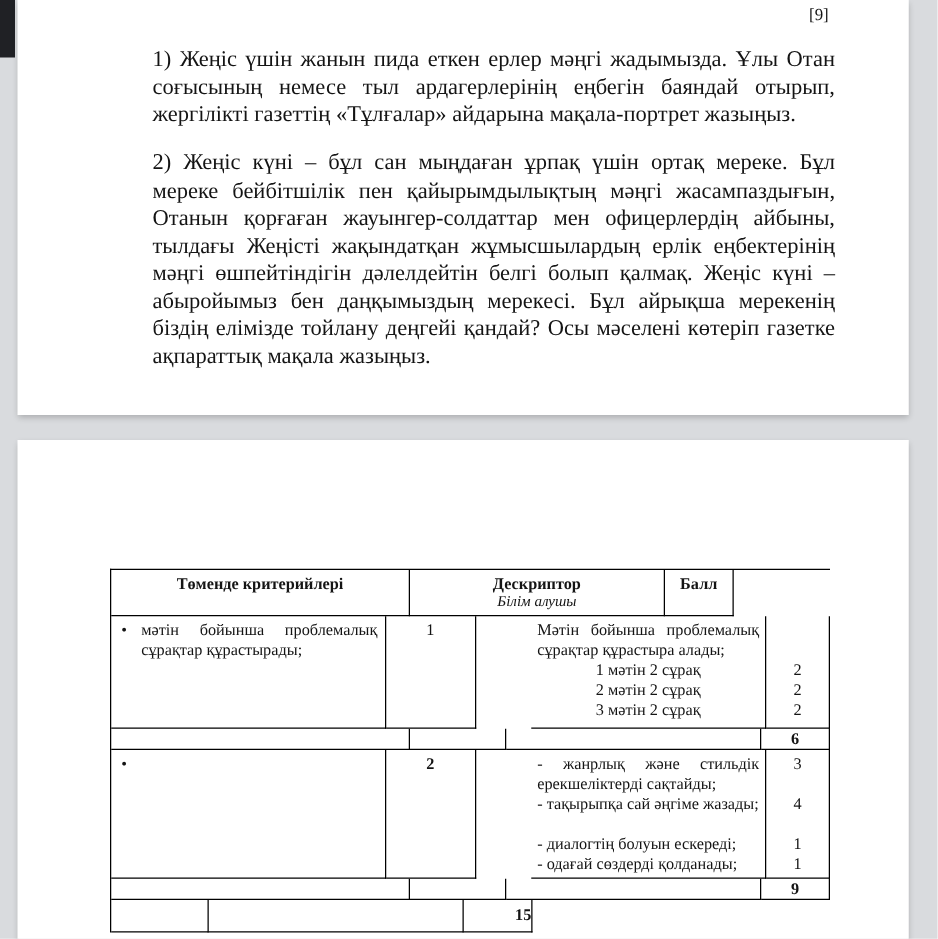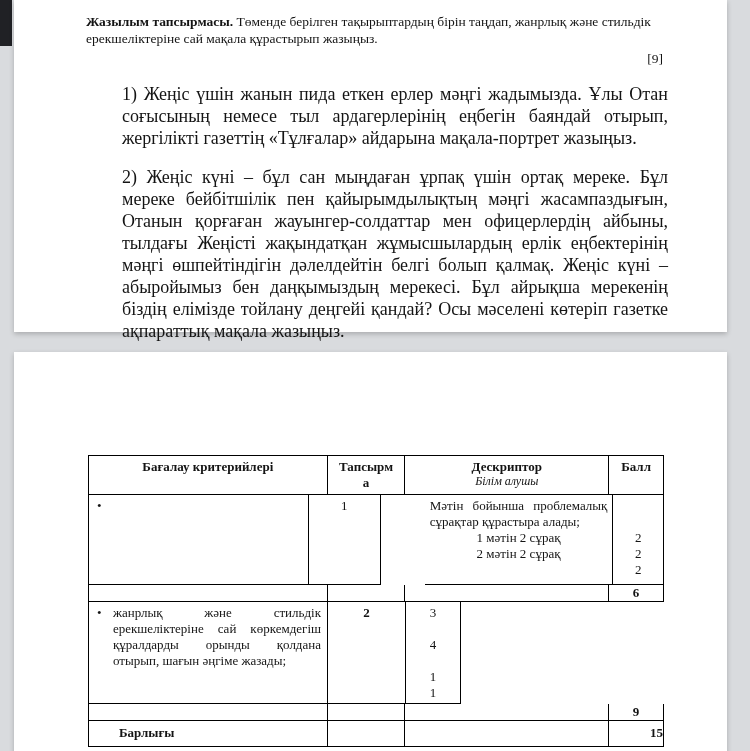--- a/index.html
+++ b/index.html
@@ -81,94 +81,98 @@
   .totalrow .cell{ min-height:26px; padding-top:4px; }
   .totalrow .c1{ font-weight:bold; padding-left:30px; }
   .totalrow .c4{ font-weight:bold; text-align:right; }
 </style>
 </head>
 <body>
 
 <div class="corner-artifact"></div>
 
 <div class="card card1">
-  <p class="intro"><b>Жазылым тапсырмасы.</b><span> Төменде берілген тақырыптардың бірін таңдап, жанрлық және стильдік ерекшеліктеріне сай мақала құрастырып жазыңыз.</span></p>
   <div class="score-line">[9]</div>
   <p class="task">1) Жеңіс үшін жанын пида еткен ерлер мәңгі жадымызда. Ұлы Отан соғысының немесе тыл ардагерлерінің еңбегін баяндай отырып, жергілікті газеттің «Тұлғалар» айдарына мақала-портрет жазыңыз.</p>
   <p class="task">2) Жеңіс күні – бұл сан мыңдаған ұрпақ үшін ортақ мереке. Бұл мереке бейбітшілік пен қайырымдылықтың мәңгі жасампаздығын, Отанын қорғаған жауынгер-солдаттар мен офицерлердің айбыны, тылдағы Жеңісті жақындатқан жұмысшылардың ерлік еңбектерінің мәңгі өшпейтіндігін дәлелдейтін белгі болып қалмақ. Жеңіс күні – абыройымыз бен даңқымыздың мерекесі. Бұл айрықша мерекенің біздің елімізде тойлану деңгейі қандай? Осы мәселені көтеріп газетке ақпараттық мақала жазыңыз.</p>
 </div>
 
 <div class="card card2">
   <div class="tbl">
 
     <div class="trow thead">
-      <div class="cell c1">Бағалау критерийлері</div>
-      <div class="cell c2"><span>Тапсырма</span></div>
+      <div class="cell c1">Төменде критерийлері</div>
       <div class="cell c3">
         <span>Дескриптор</span>
         <span class="hsub">Білім алушы</span>
       </div>
       <div class="cell c4">Балл</div>
     </div>
 
     <div class="trow r1">
       <div class="cell c1">
         <div class="crit">
           <span class="bullet">•</span>
+          <span class="ctext">мәтін бойынша проблемалық сұрақтар құрастырады;</span>
         </div>
       </div>
       <div class="cell c2">
         <div class="taskno">1</div>
       </div>
       <div class="cell c3 desc">
         <div class="d-intro just">Мәтін бойынша проблемалық сұрақтар құрастыра алады;</div>
         <div class="d-line">1 мәтін 2 сұрақ</div>
         <div class="d-line">2 мәтін 2 сұрақ</div>
+        <div class="d-line">3 мәтін 2 сұрақ</div>
       </div>
       <div class="cell c4 ball">
         <div class="spacer"></div>
         <div class="d-score">2</div>
         <div class="d-score">2</div>
         <div class="d-score">2</div>
       </div>
     </div>
 
     <div class="trow subrow">
       <div class="cell c1"></div>
       <div class="cell c2"></div>
       <div class="cell c3"></div>
       <div class="cell c4">6</div>
     </div>
 
     <div class="trow r2">
       <div class="cell c1">
         <div class="crit">
           <span class="bullet">•</span>
-          <span class="ctext">жанрлық және стильдік ерекшеліктеріне сай көркемдегіш құралдарды орынды қолдана отырып, шағын әңгіме жазады;</span>
         </div>
       </div>
       <div class="cell c2">
         <div class="taskno bold">2</div>
+      </div>
+      <div class="cell c3 desc">
+        <div class="mh32 just">- жанрлық және стильдік ерекшеліктерді сақтайды;</div>
+        <div class="mh32 just">- тақырыпқа сай әңгіме жазады;</div>
+        <div class="mh16">- диалогтің болуын ескереді;</div>
+        <div class="mh16">- одағай сөздерді қолданады;</div>
       </div>
       <div class="cell c4 ball">
         <div class="mh32">3</div>
         <div class="mh32">4</div>
         <div class="mh16">1</div>
         <div class="mh16">1</div>
       </div>
     </div>
 
     <div class="trow subrow">
       <div class="cell c1"></div>
       <div class="cell c2"></div>
       <div class="cell c3"></div>
       <div class="cell c4">9</div>
     </div>
 
     <div class="trow totalrow">
-      <div class="cell c1">Барлығы</div>
       <div class="cell c2"></div>
       <div class="cell c3"></div>
       <div class="cell c4">15</div>
     </div>
 
   </div>
 </div>
 
 </body></html>

